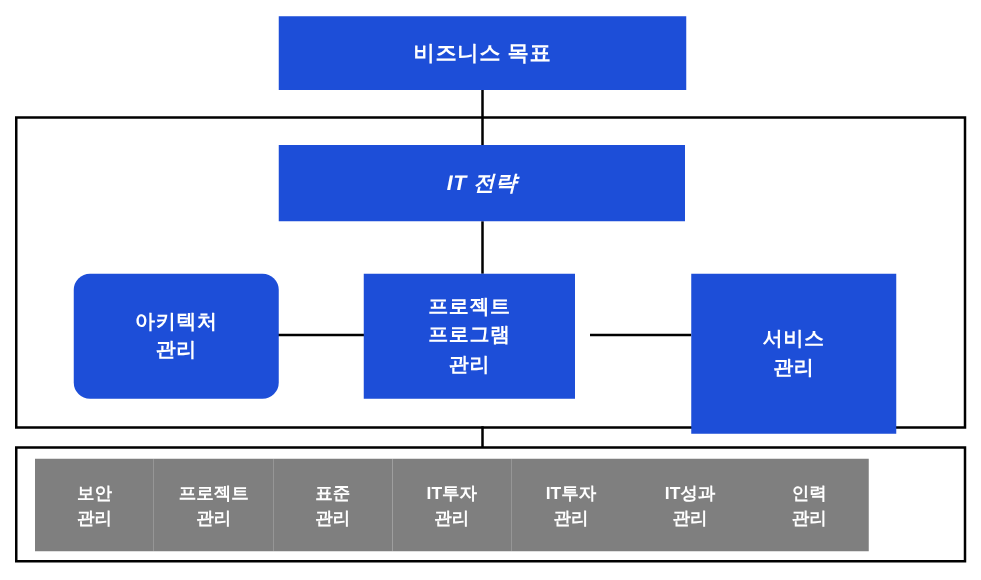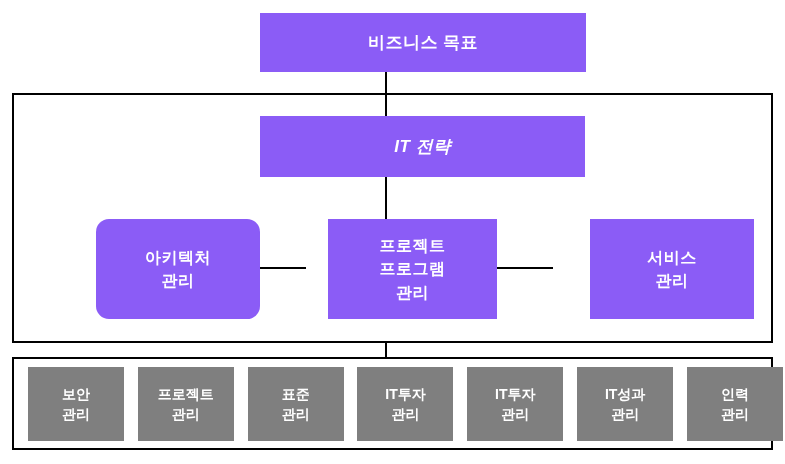--- a/index.html
+++ b/index.html
@@ -20,64 +20,63 @@
     border: 2px solid #000000;
     background: #ffffff;
     box-sizing: border-box;
   }
   .line {
     position: absolute;
     background: #000000;
   }
   .gbox {
     position: absolute;
-    background: #8b5cf6;
+    background: #1d4ed8;
     color: #ffffff;
     font-weight: bold;
     display: flex;
     align-items: center;
     justify-content: center;
     text-align: center;
     white-space: pre-line;
     box-sizing: border-box;
-    margin-left: 37px;
   }
   .gbox.big { font-size: 17px; letter-spacing: 0.5px; }
   .gbox.mid { font-size: 16px; line-height: 1.45; letter-spacing: 0.5px; }
 
   
   #business-goal { left: 223px; top: 13px; width: 326px; height: 59px; }
 
   
   #upper-frame { left: 12px; top: 93px; width: 761px; height: 250px; }
 
   
   #it-strategy { left: 223px; top: 116px; width: 325px; height: 61px; font-style: italic; }
 
   
   #architecture { left: 59px;  top: 219px; width: 164px; height: 100px; border-radius: 13px; }
   #project-program { left: 291px; top: 219px; width: 169px; height: 100px; }
-  #service { left: 553px; top: 219px; width: 164px; height: 100px; }
+  #service { left: 553px; top: 219px; width: 164px; height: 128px; }
 
   
   #conn-goal-strategy      { left: 385px; top: 72px;  width: 2px;  height: 44px; }
   #conn-strategy-project   { left: 385px; top: 177px; width: 2px;  height: 42px; }
   #conn-arch-project       { left: 222px; top: 267px; width: 84px; height: 2px;  }
   #conn-project-service    { left: 472px; top: 267px; width: 81px; height: 2px;  }
   #conn-frame-operations   { left: 385px; top: 341px; width: 2px;  height: 17px; }
 
   
   #lower-frame { left: 12px; top: 357px; width: 761px; height: 93px; }
 
   
   #operations-row {
     position: absolute;
     left: 28px;
     top: 367px;
-    width: 755px;
+    width: 667px;
     height: 74px;
     display: flex;
     justify-content: space-between;
   }
   .obox {
     position: relative;
     width: 96px;
     height: 74px;
     background: #7f7f7f;
     color: #ffffff;

